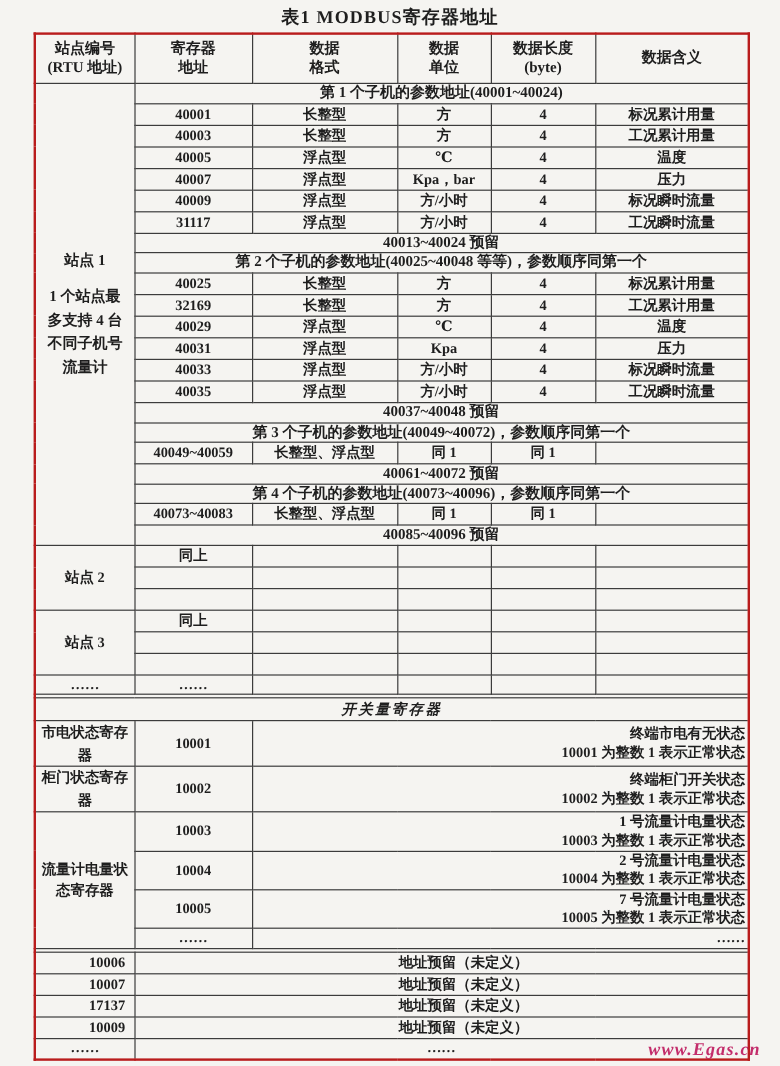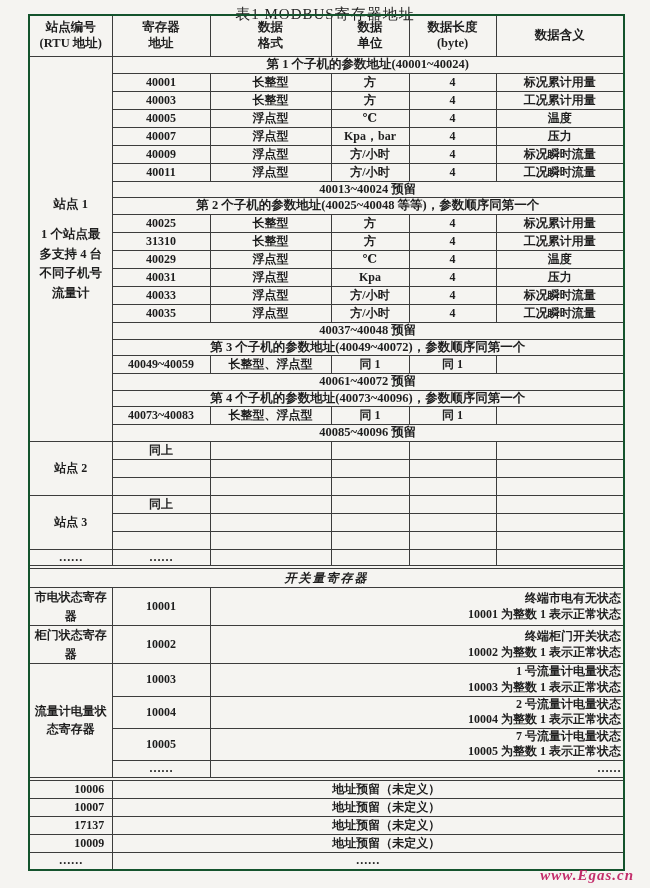--- a/index.html
+++ b/index.html
@@ -8,31 +8,31 @@
     background:#f5f4f1;
     font-family:"Liberation Serif","DejaVu Serif",serif;
     color:#1e1e1e;
     overflow:hidden;
     position:relative;
   }
   .page{width:650px;height:888px;position:relative;}
   .title{
     text-align:center;
     font-size:15px;
-    font-weight:normal;
+    font-weight:bold;
     padding-top:5px;
     letter-spacing:1px;
   }
   table.main{
     position:absolute;
-    left:28px;top:14px;
+    left:28px;top:27px;
     width:595px;
     border-collapse:collapse;
     table-layout:fixed;
-    border:2px solid #14532d;
+    border:2px solid #b91c1c;
     background:transparent;
   }
   td,th{
     border:1px solid #3c3c3c;
     text-align:center;
     vertical-align:middle;
     padding:0 2px;
     font-size:12px;
     font-weight:bold;
     overflow:hidden;
@@ -145,41 +145,41 @@
           <td>压力</td>
         </tr>
         <tr class="drow">
           <td>40009</td>
           <td>浮点型</td>
           <td>方/小时</td>
           <td>4</td>
           <td>标况瞬时流量</td>
         </tr>
         <tr class="drow">
-          <td>40011</td>
+          <td>31117</td>
           <td>浮点型</td>
           <td>方/小时</td>
           <td>4</td>
           <td>工况瞬时流量</td>
         </tr>
         <tr class="sec">
           <td colspan="5">40013~40024 预留</td>
         </tr>
         <tr class="sec">
           <td colspan="5">第 2 个子机的参数地址(40025~40048 等等)，参数顺序同第一个</td>
         </tr>
         <tr class="drow">
           <td>40025</td>
           <td>长整型</td>
           <td>方</td>
           <td>4</td>
           <td>标况累计用量</td>
         </tr>
         <tr class="drow">
-          <td>31310</td>
+          <td>32169</td>
           <td>长整型</td>
           <td>方</td>
           <td>4</td>
           <td>工况累计用量</td>
         </tr>
         <tr class="drow">
           <td>40029</td>
           <td>浮点型</td>
           <td>℃</td>
           <td>4</td>

